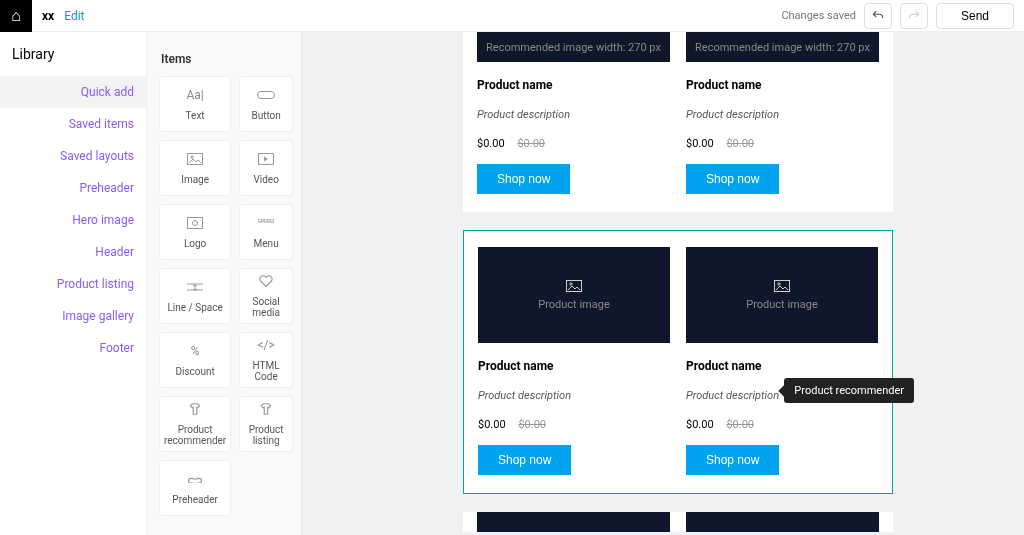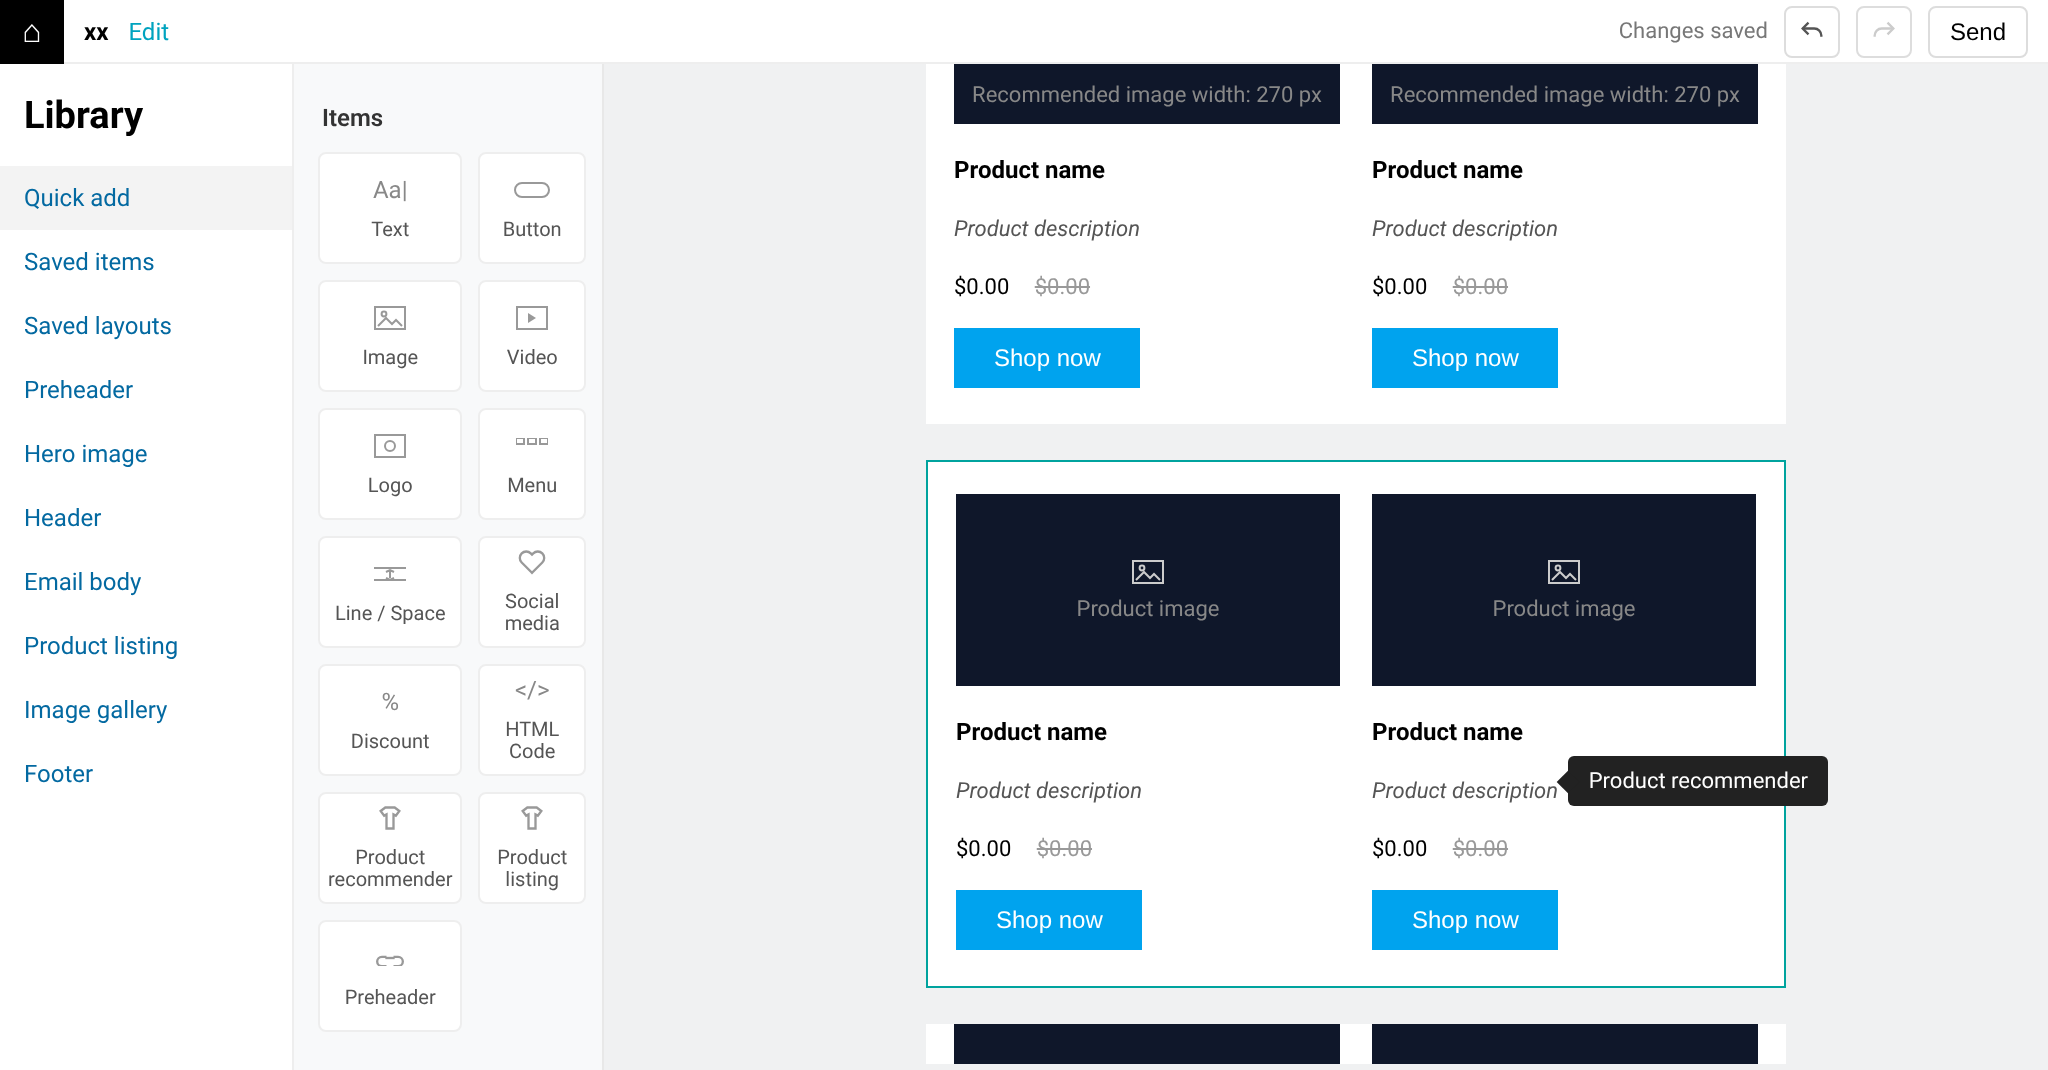--- a/index.html
+++ b/index.html
@@ -10,29 +10,29 @@
   .topbar { height: 32px; display:flex; align-items:center; justify-content:space-between; border-bottom:1px solid #eee; padding: 0 10px 0 0;}
   .topbar-left { display:flex; align-items:center; gap:10px; }
   .brand-logo { width:32px; height:32px; background:#000; display:flex; align-items:center; justify-content:center; }
   .brand-logo span { color:#fff; font-size:16px; font-weight:bold; }
   .doc-title { font-size:12px; font-weight:700; }
   .edit-link  { font-size:12px; color:#00a3bf; cursor:pointer; }
   .topbar-right { display:flex; align-items:center; gap:8px; }
   .save-status { font-size:11px; color:#777; }
   .iconbtn { width:28px; height:26px; border:1px solid #ddd; border-radius:4px; background:#fff; display:flex; align-items:center; justify-content:center; cursor:pointer; color:#555;}
   .iconbtn.disabled { color:#ccc; }
-  .sendbtn { height:26px; border:1px solid #ddd; border-radius:4px; background:#fff; padding:0 10px; font-size:12px; cursor:pointer;}
+  .sendbtn { height:26px; border:1px solid #ddd; border-radius:4px; background:#fff; padding:0 24px; font-size:12px; cursor:pointer;}
 
   
   .main { display:flex; height: calc(535px - 32px); }
 
   
   .sidebar { width:147px; border-right:1px solid #eee; }
-  .sidebar-title { font-size:19px; font-weight:700; padding: 14px 12px; }
-  .sidebar-item { font-size:12px; color:#0369a1; padding: 9px 12px; cursor:pointer; }
+  .sidebar-title { font-size:14px; font-weight:400; padding: 14px 12px; }
+  .sidebar-item { font-size:12px; color:#8b5cf6; padding: 9px 12px; cursor:pointer;text-align:right; }
   .sidebar-item.active { background:#f3f3f3; }
 
   
   .items-panel { width:155px; background:#f8f9fa; border-right:1px solid #e8e8e8; padding: 0 8px 0 12px; overflow-y:auto; position:relative;}
   .items-panel::-webkit-scrollbar { width:4px; }
   .items-panel::-webkit-scrollbar-thumb { background:#ccc; border-radius:2px;}
   .items-heading { font-size:12px; font-weight:600; padding: 20px 0 10px 2px; color:#333; }
   .items-grid { display:grid; grid-template-columns: 1fr 1fr; gap:8px; }
   .item-card { background:#fff; border:1px solid #eee; border-radius:4px; height:56px; display:flex; flex-direction:column; align-items:center; justify-content:center; gap:8px; cursor:pointer;}
   .item-card .ico { height:14px; color:#888; font-size:12px; display:flex; align-items:center; justify-content:center;}
@@ -97,21 +97,20 @@
 <div class="main">
 
   <div class="sidebar">
     <div class="sidebar-title">Library</div>
     <div class="sidebar-item active">Quick add</div>
     <div class="sidebar-item">Saved items</div>
     <div class="sidebar-item">Saved layouts</div>
     <div class="sidebar-item">Preheader</div>
     <div class="sidebar-item">Hero image</div>
     <div class="sidebar-item">Header</div>
-    <div class="sidebar-item">Email body</div>
     <div class="sidebar-item">Product listing</div>
     <div class="sidebar-item">Image gallery</div>
     <div class="sidebar-item">Footer</div>
   </div>
 
   <div class="items-panel">
     <div class="items-heading">Items</div>
     <div class="items-grid">
 
       <div class="item-card">

